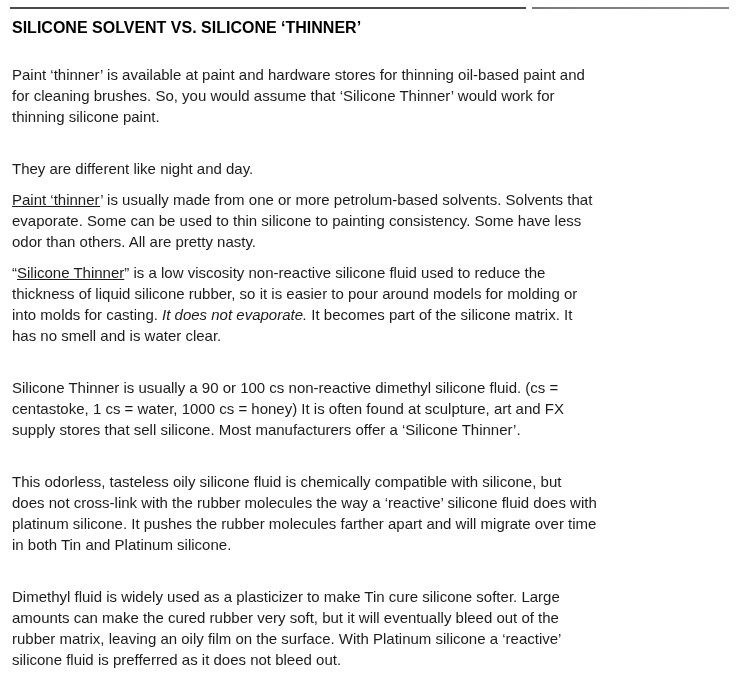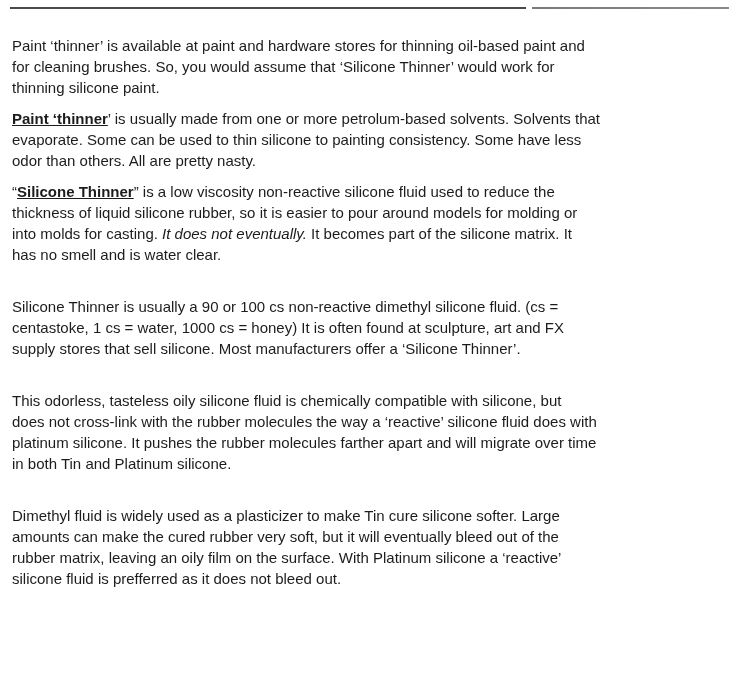--- a/index.html
+++ b/index.html
@@ -41,49 +41,52 @@
     font-size: 15px;
     line-height: 21px;
     margin: 10px 10px 0 12px;
     white-space: pre-line;
   }
   p.para-first {
     margin-top: 5px;
   }
   .u {
     text-decoration: underline;
-    font-weight: bold;
   }
   .i {
     font-style: italic;
   }
 </style>
 </head>
 <body>
 
 <div class="page">
 
   <div class="rule rule-top"></div>
 
+  <h1 class="doc-title">SILICONE SOLVENT VS. SILICONE ‘THINNER’</h1>
 
   <p class="para para-first">
     <span>Paint ‘thinner’ is available at paint and hardware stores for thinning oil-based paint and
 for cleaning brushes. So, you would assume that ‘Silicone Thinner’ would work for
 thinning silicone paint.</span>
   </p>
 
 
+  <p class="para">
+    <span>They are different like night and day.</span>
+  </p>
 
   <p class="para"><span class="u">Paint ‘thinner</span><span>’ is usually made from one or more petrolum-based solvents. Solvents that
 evaporate. Some can be used to thin silicone to painting consistency. Some have less
 odor than others. All are pretty nasty.</span></p>
 
   <p class="para"><span>“</span><span class="u">Silicone Thinner</span><span>” is a low viscosity non-reactive silicone fluid used to reduce the
 thickness of liquid silicone rubber, so it is easier to pour around models for molding or
-into molds for casting. </span><span class="i">It does not eventually.</span><span> It becomes part of the silicone matrix. It
+into molds for casting. </span><span class="i">It does not evaporate.</span><span> It becomes part of the silicone matrix. It
 has no smell and is water clear.</span></p>
 
   <p class="para">
     <span>Silicone Thinner is usually a 90 or 100 cs non-reactive dimethyl silicone fluid. (cs =
 centastoke, 1 cs = water, 1000 cs = honey) It is often found at sculpture, art and FX
 supply stores that sell silicone. Most manufacturers offer a ‘Silicone Thinner’.</span>
   </p>
 
   <p class="para">
     <span>This odorless, tasteless oily silicone fluid is chemically compatible with silicone, but

